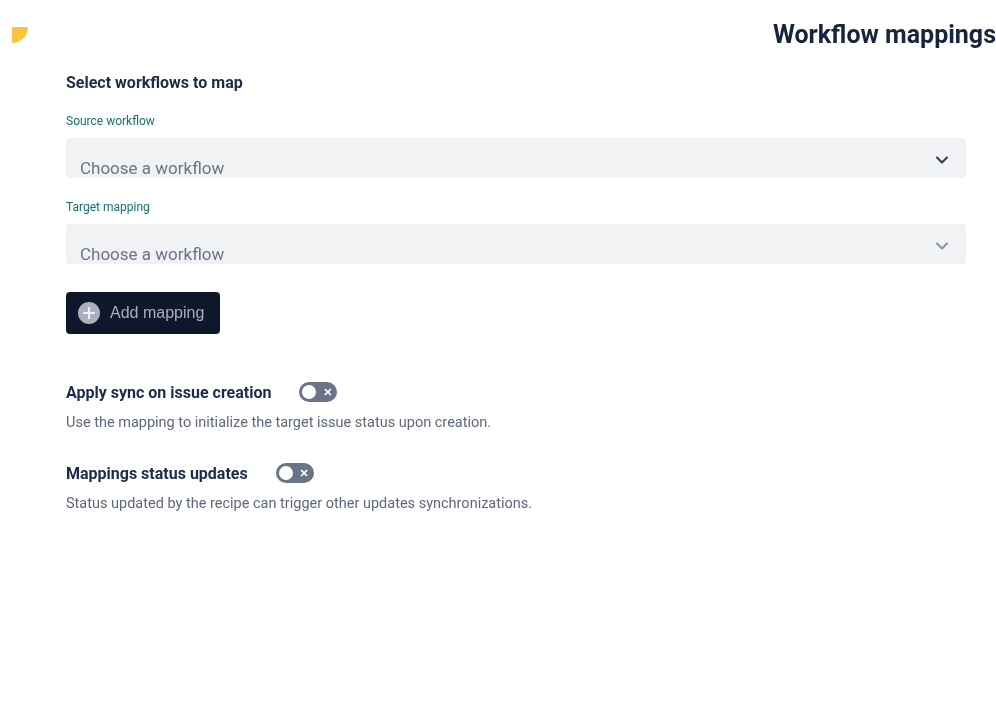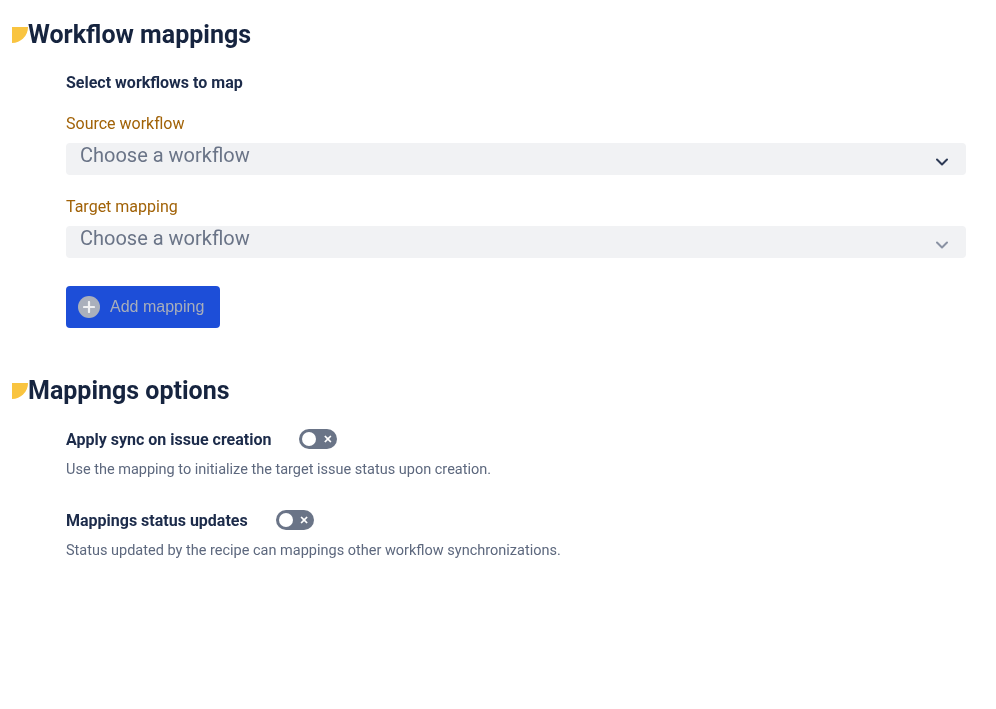--- a/index.html
+++ b/index.html
@@ -14,22 +14,24 @@
       width: 996px;
       height: 709px;
       padding: 20px 0 0 0;
     }
     .section {
       margin-bottom: 48px;
     }
     .section-header {
       display: flex;
       align-items: center;
+      gap: 18px;
       margin-bottom: 24px;
       padding-left: 12px;
+      justify-content: space-between;
     }
     .bullet-icon {
       width: 16px;
       height: 16px;
       flex-shrink: 0;
     }
     .bullet-icon svg {
       width: 100%;
       height: 100%;
       display: block;
@@ -46,51 +48,51 @@
     .subtitle {
       font-size: 16px;
       font-weight: 700;
       color: #1c2b4a;
       margin-bottom: 22px;
     }
     .field {
       margin-bottom: 22px;
     }
     .field-label {
-      font-size: 16px;
-      color: #a16207;
+      font-size: 12px;
+      color: #0f766e;
       margin-bottom: 10px;
       display: block;
     }
     .select {
       width: 100%;
-      height: 32px;
+      height: 40px;
       background: #f1f2f4;
       border: none;
       border-radius: 4px;
       padding: 0 44px 0 14px;
-      font-size: 20px;
+      font-size: 17px;
       color: #6a7487;
       display: flex;
-      align-items: flex-start;
+      align-items: flex-end;
       position: relative;
       cursor: pointer;
     }
     .select-chevron {
       position: absolute;
       right: 18px;
       top: 50%;
       transform: translateY(-50%);
       color: #2d3a55;
     }
     .add-button {
       display: inline-flex;
       align-items: center;
       gap: 10px;
-      background: #1d4ed8;
+      background: #0f172a;
       border: none;
       border-radius: 4px;
       padding: 10px 16px 10px 12px;
       font-size: 16px;
       font-weight: 500;
       color: #a8aeba;
       cursor: pointer;
       margin-top: 6px;
     }
     .plus-circle {
@@ -194,28 +196,20 @@
         <svg width="12" height="12" viewBox="0 0 12 12">
             <path d="M6 1 V11 M1 6 H11" stroke="currentColor" stroke-width="2.2" stroke-linecap="round"></path>
           </svg>
       </span>
       <span>Add mapping</span>
     </button>
   </div>
 </div>
 
 <div class="section">
-  <div class="section-header">
-    <span class="bullet-icon">
-      <svg viewBox="0 0 16 16">
-          <path d="M0 0 H16 A16 16 0 0 1 0 16 Z" fill="#f9c440"></path>
-        </svg>
-    </span>
-    <h2 class="section-title">Mappings options</h2>
-  </div>
   <div class="content">
 
     <div class="option-block">
       <div class="option-row">
         <span class="option-label">Apply sync on issue creation</span>
         <div class="toggle">
           <div class="toggle-knob"></div>
           <span class="toggle-x">✕</span>
         </div>
       </div>
@@ -223,17 +217,17 @@
     </div>
 
     <div class="option-block">
       <div class="option-row">
         <span class="option-label">Mappings status updates</span>
         <div class="toggle">
           <div class="toggle-knob"></div>
           <span class="toggle-x">✕</span>
         </div>
       </div>
-      <div class="option-desc">Status updated by the recipe can mappings other workflow synchronizations.</div>
+      <div class="option-desc">Status updated by the recipe can trigger other updates synchronizations.</div>
     </div>
 
   </div>
 </div>
 
 </body></html>

